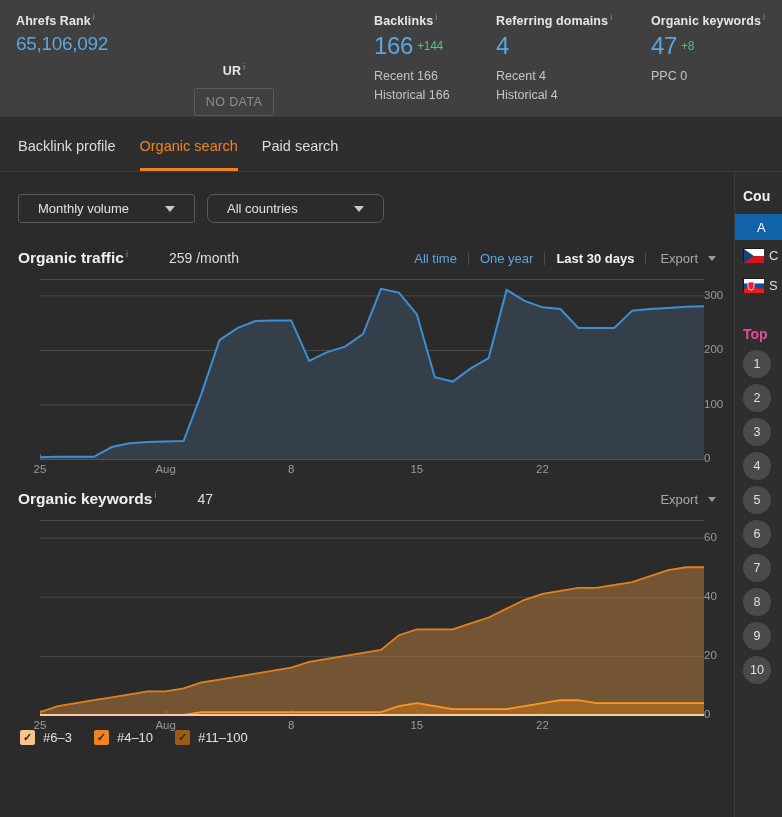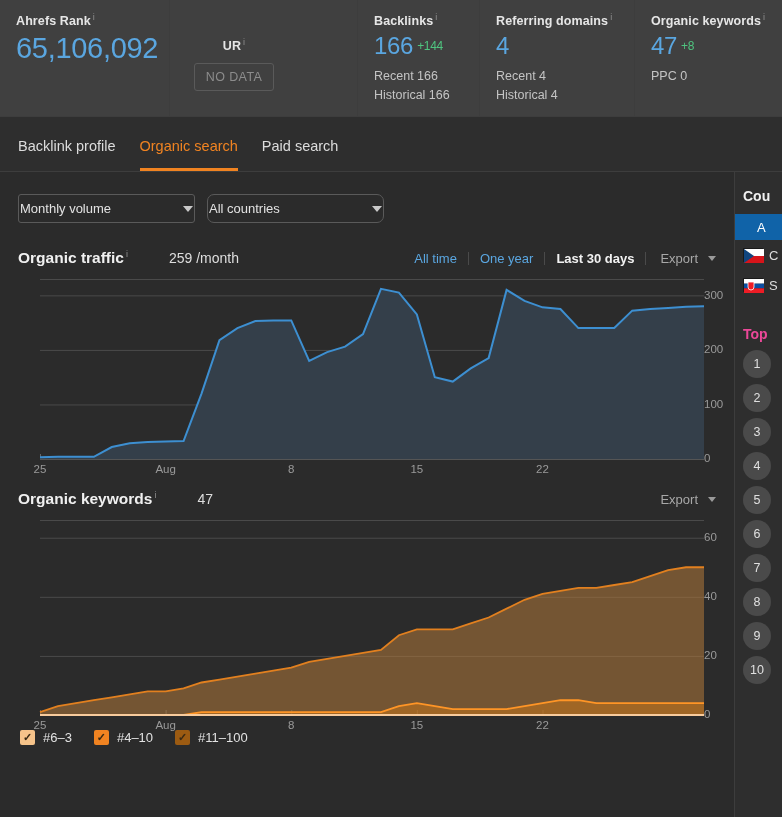--- a/index.html
+++ b/index.html
@@ -32,33 +32,33 @@
   .m-ok     { width: 147px; }
   .m-label {
     font-size: 12.5px; font-weight: bold; color: #e6e6e6;
     letter-spacing: .1px; white-space: nowrap;
   }
   .sup-i {
     font-size: 9px; color: #8e8e8e; vertical-align: super;
     margin-left: 2px; font-weight: normal; font-style: normal;
   }
   .m-big {
-    font-size: 29px; color: #5aa6e0; margin-top: 6px;
+    font-size: 19px; color: #5aa6e0; margin-top: 6px;
     font-weight: normal; letter-spacing: -.3px; line-height: 1;
   }
   .m-big.small { font-size: 24px; }
   .m-delta {
     font-size: 12px; color: #4fc47f; margin-left: 4px;
     vertical-align: 4px;
   }
   .m-sub {
     font-size: 12.5px; color: #c4c4c4; margin-top: 9px; line-height: 1.5;
   }
   
-  .urdr { display: flex; align-items: center; }
+  .urdr { display: flex; align-items: flex-end; }
   .ur-col { width: 96px; }
   .no-data {
     display: inline-block; margin-top: 10px;
     border: 1px solid #5a5a5a; border-radius: 3px;
     padding: 6px 11px; font-size: 12.5px; color: #8c8c8c;
     letter-spacing: .4px;
   }
   .dr-col { width: 86px; text-align: center; position: relative; }
   .dr-label { text-align: center; }
   .gauge { position: relative; width: 76px; height: 76px; margin: -4px auto 0; }
@@ -88,21 +88,21 @@
   .side {
     width: 48px; border-left: 1px solid #3d3d3d;
     background: #2e2e2e; overflow: hidden; position: relative;
   }
 
   
   .filters { display: flex; gap: 12px; padding: 22px 4px 0 4px; }
   .select {
     display: flex; align-items: center; justify-content: space-between;
     border: 1px solid #5a5a5a; border-radius: 3px;
-    height: 29px; padding: 0 1px; font-size: 13px; color: #e2e2e2;
+    height: 29px; padding: 0 19px; font-size: 13px; color: #e2e2e2;
     background: #2b2b2b; cursor: pointer;
   }
   .sel-vol { width: 177px; }
   .sel-ctry { width: 177px; border-radius: 7px; }
   .caret {
     width: 0; height: 0; margin-left: 10px;
     border-left: 5px solid transparent; border-right: 5px solid transparent;
     border-top: 6px solid #c9c9c9;
   }
   .caret.sm {

